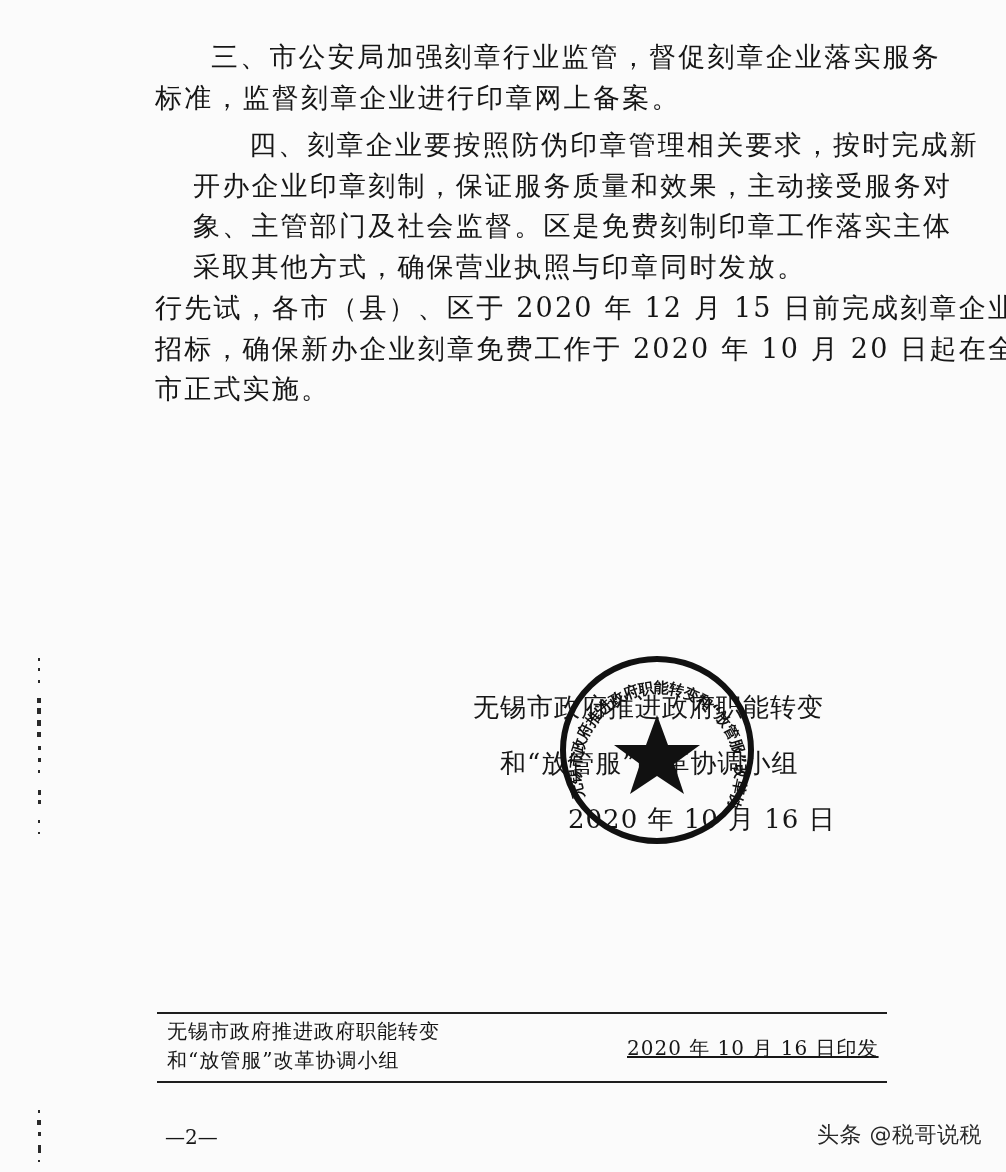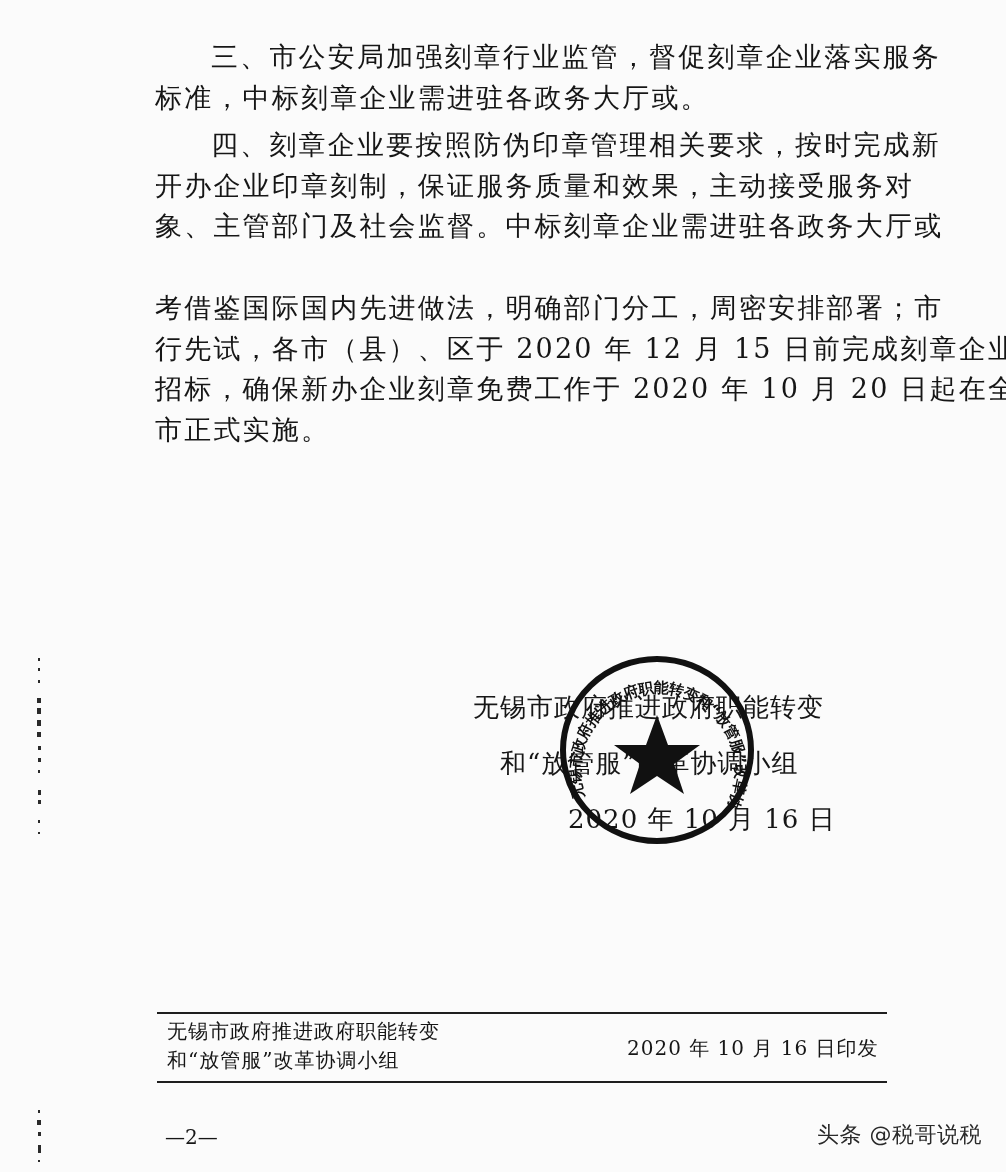--- a/index.html
+++ b/index.html
@@ -33,21 +33,21 @@
       text-align: justify;
     }
     .para .line {
       display: block;
       white-space: nowrap;
     }
     .para .line.indent {
       padding-left: 56px;
     }
     #para-3 { top: 37px; }
-    #para-4 { top: 125px; }
+    #para-4 { top: 125px; margin-left: 38px; }
     #para-5 { top: 288px; }
 
     .sign-block {
       position: absolute;
       left: 440px;
       top: 690px;
       width: 380px;
       font-size: 26px;
       letter-spacing: 1px;
     }
@@ -92,20 +92,21 @@
       letter-spacing: 1px;
     }
     .footer-left div { white-space: nowrap; }
     .footer-right {
       position: absolute;
       left: 612px;
       top: 1035px;
       font-size: 20px;
       letter-spacing: 1px;
       white-space: nowrap;
+      text-decoration: underline;
     }
     .page-number {
       position: absolute;
       left: 150px;
       top: 1125px;
       font-size: 20px;
       white-space: nowrap;
     }
     .watermark {
       position: absolute;
@@ -119,31 +120,31 @@
       letter-spacing: 0.5px;
     }
   </style>
 </head>
 <body>
 
 <div class="page">
 
   <p class="para" id="para-3">
     <span class="line indent">三、市公安局加强刻章行业监管，督促刻章企业落实服务</span>
-    <span class="line">标准，中标刻章企业需进驻各政务大厅或。</span>
+    <span class="line">标准，监督刻章企业进行印章网上备案。</span>
   </p>
 
   <p class="para" id="para-4">
     <span class="line indent">四、刻章企业要按照防伪印章管理相关要求，按时完成新</span>
     <span class="line">开办企业印章刻制，保证服务质量和效果，主动接受服务对</span>
-    <span class="line">象、主管部门及社会监督。中标刻章企业需进驻各政务大厅或</span>
+    <span class="line">象、主管部门及社会监督。区是免费刻制印章工作落实主体</span>
+    <span class="line">采取其他方式，确保营业执照与印章同时发放。</span>
   </p>
 
   <p class="para" id="para-5">
-    <span class="line">考借鉴国际国内先进做法，明确部门分工，周密安排部署；市</span>
     <span class="line">行先试，各市（县）、区于 2020 年 12 月 15 日前完成刻章企业</span>
     <span class="line">招标，确保新办企业刻章免费工作于 2020 年 10 月 20 日起在全</span>
     <span class="line">市正式实施。</span>
   </p>
 
   <svg class="margin-marks" style="top:650px;height:190px;" viewBox="0 0 12 190">
     <g fill="#2a2a2a">
       <rect x="5" y="8" width="2" height="3"></rect>
       <rect x="5" y="18" width="2" height="3"></rect>
       <rect x="5" y="30" width="2" height="3"></rect>

